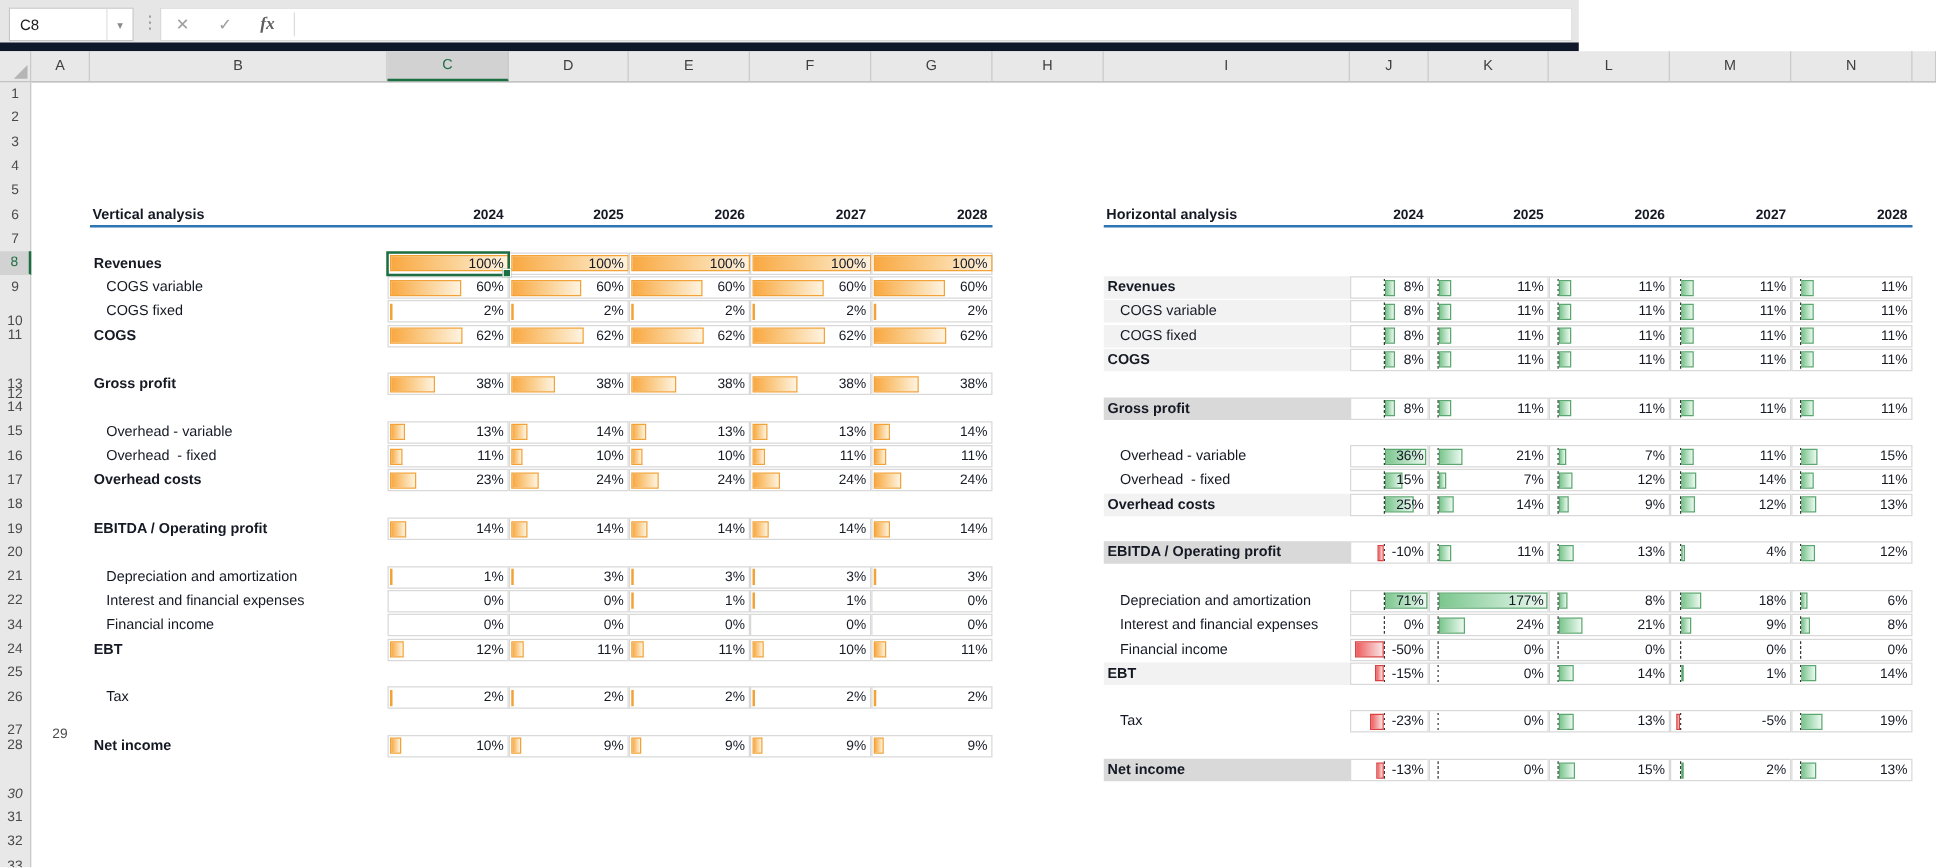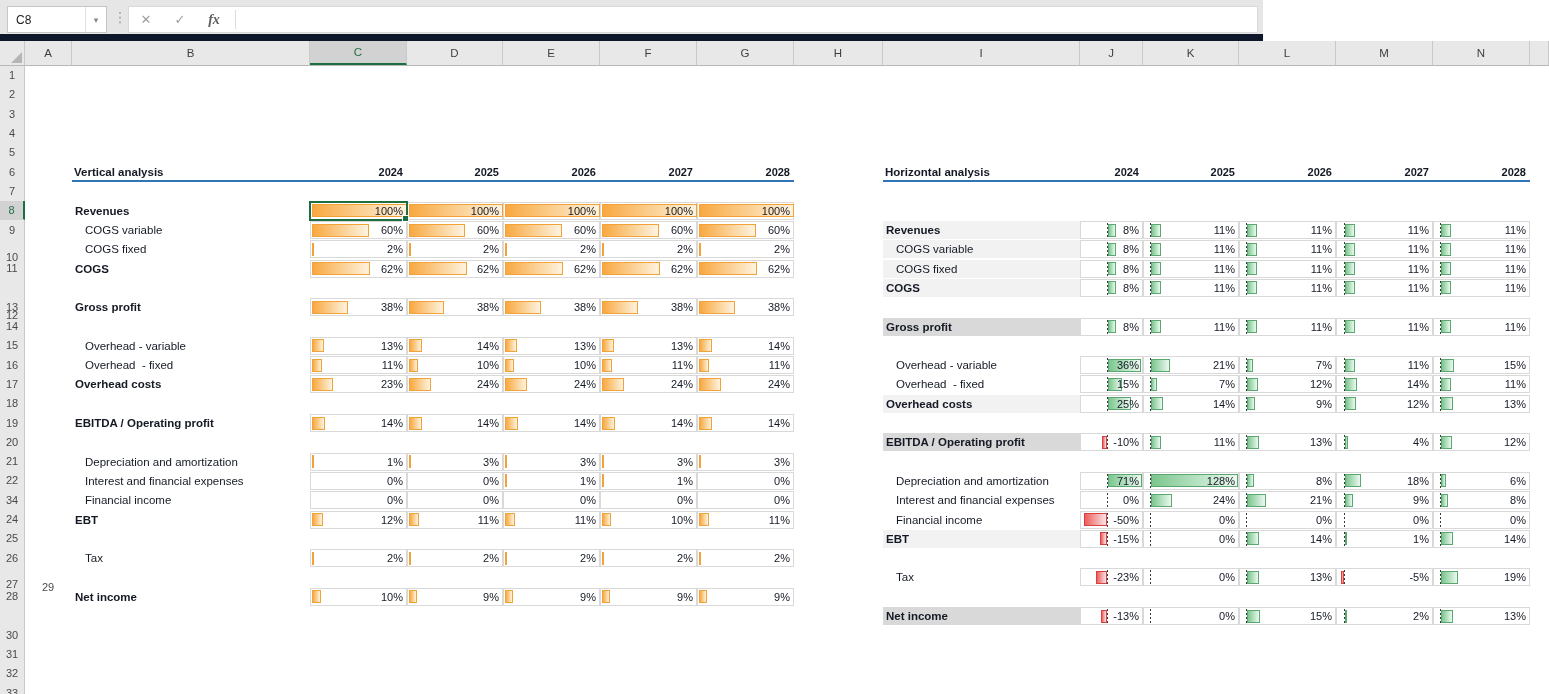--- a/index.html
+++ b/index.html
@@ -643,21 +643,21 @@
       </div>
       <div class="rlabel" style="left: 883px; width: 197px; top: 471.95px; height: 18px; padding-left: 13px;">Depreciation and amortization</div>
       <div class="cellbox" style="left: 1080px; width: 63px; top: 471.95px; height: 18px;">
         <div class="axisline" style="left: 26.46px;"></div>
         <div class="bar green" style="left: 27.46px; width: 33.54px;"></div>
         <div class="val">71%</div>
       </div>
       <div class="cellbox" style="left: 1143px; width: 96px; top: 471.95px; height: 18px;">
         <div class="axisline" style="left: 5.76px;"></div>
         <div class="bar green" style="left: 6.76px; width: 87.24px;"></div>
-        <div class="val">128%</div>
+        <div class="val">177%</div>
       </div>
       <div class="cellbox" style="left: 1239px; width: 97px; top: 471.95px; height: 18px;">
         <div class="axisline" style="left: 5.82px;"></div>
         <div class="bar green" style="left: 6.82px; width: 7.2px;"></div>
         <div class="val">8%</div>
       </div>
       <div class="cellbox" style="left: 1336px; width: 97px; top: 471.95px; height: 18px;">
         <div class="axisline" style="left: 6.79px;"></div>
         <div class="bar green" style="left: 7.79px; width: 16.2px;"></div>
         <div class="val">18%</div>
@@ -817,19 +817,19 @@
       <div class="rnum" style="top: 366.7px; height: 19.3px;">20</div>
       <div class="rnum" style="top: 386px; height: 19.3px;">21</div>
       <div class="rnum" style="top: 405.3px; height: 19.3px;">22</div>
       <div class="rnum" style="top: 424.6px; height: 19.3px;">34</div>
       <div class="rnum" style="top: 443.9px; height: 19.3px;">24</div>
       <div class="rnum" style="top: 463.2px; height: 19.3px;">25</div>
       <div class="rnum" style="top: 482.5px; height: 19.3px;">26</div>
       <div class="rnum" style="top: 509px; height: 19.3px;">27</div>
       <div class="rnum" style="top: 521.1px; height: 19.3px;">28</div>
       <div class="rnum" style="top: 512px; height: 19.3px; padding-left: 48px;">29</div>
-      <div class="rnum" style="top: 559.7px; height: 19.3px;">30</div>
+      <div class="rnum" style="top: 559.7px; height: 19.3px; font-style: italic;">30</div>
       <div class="rnum" style="top: 579px; height: 19.3px;">31</div>
       <div class="rnum" style="top: 598.3px; height: 19.3px;">32</div>
       <div class="rnum" style="top: 617.6px; height: 19.3px;">33</div>
     </div>
 
 </div>
 
 </body></html>

